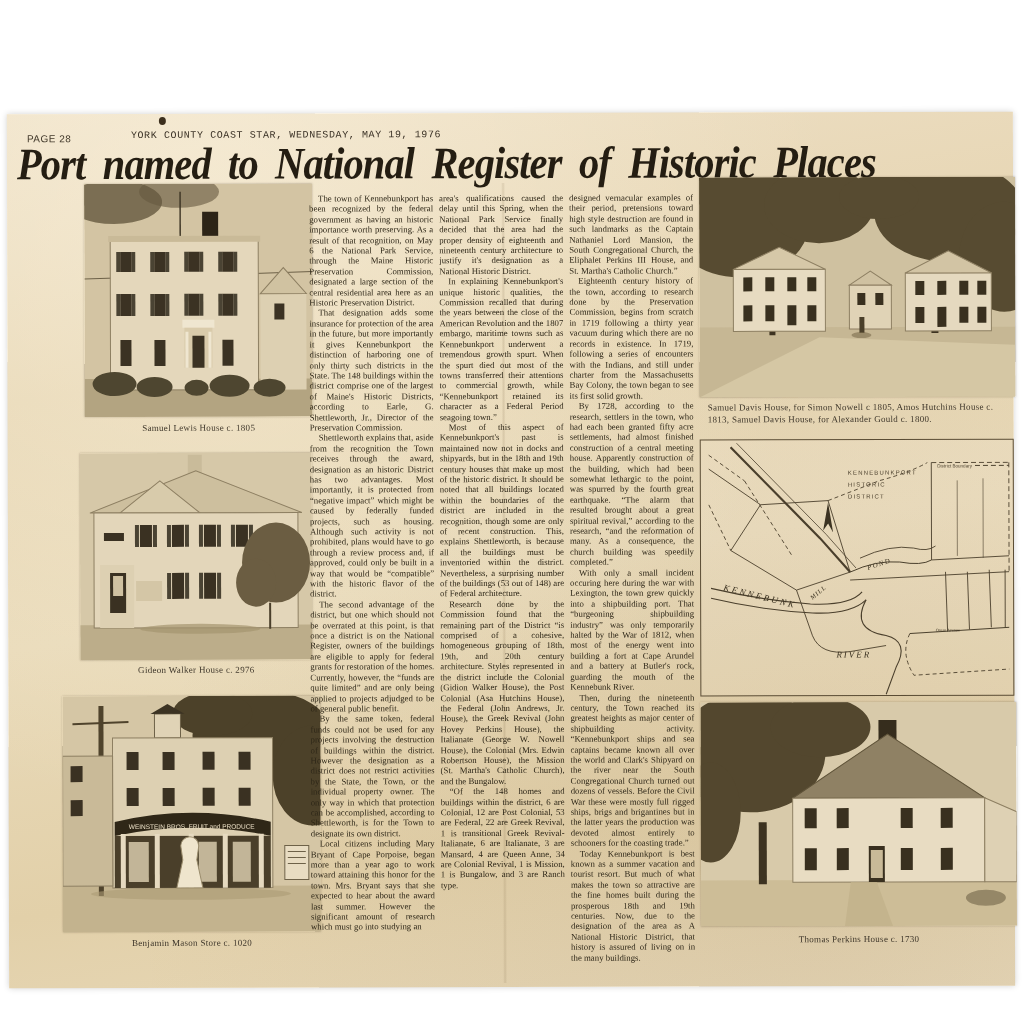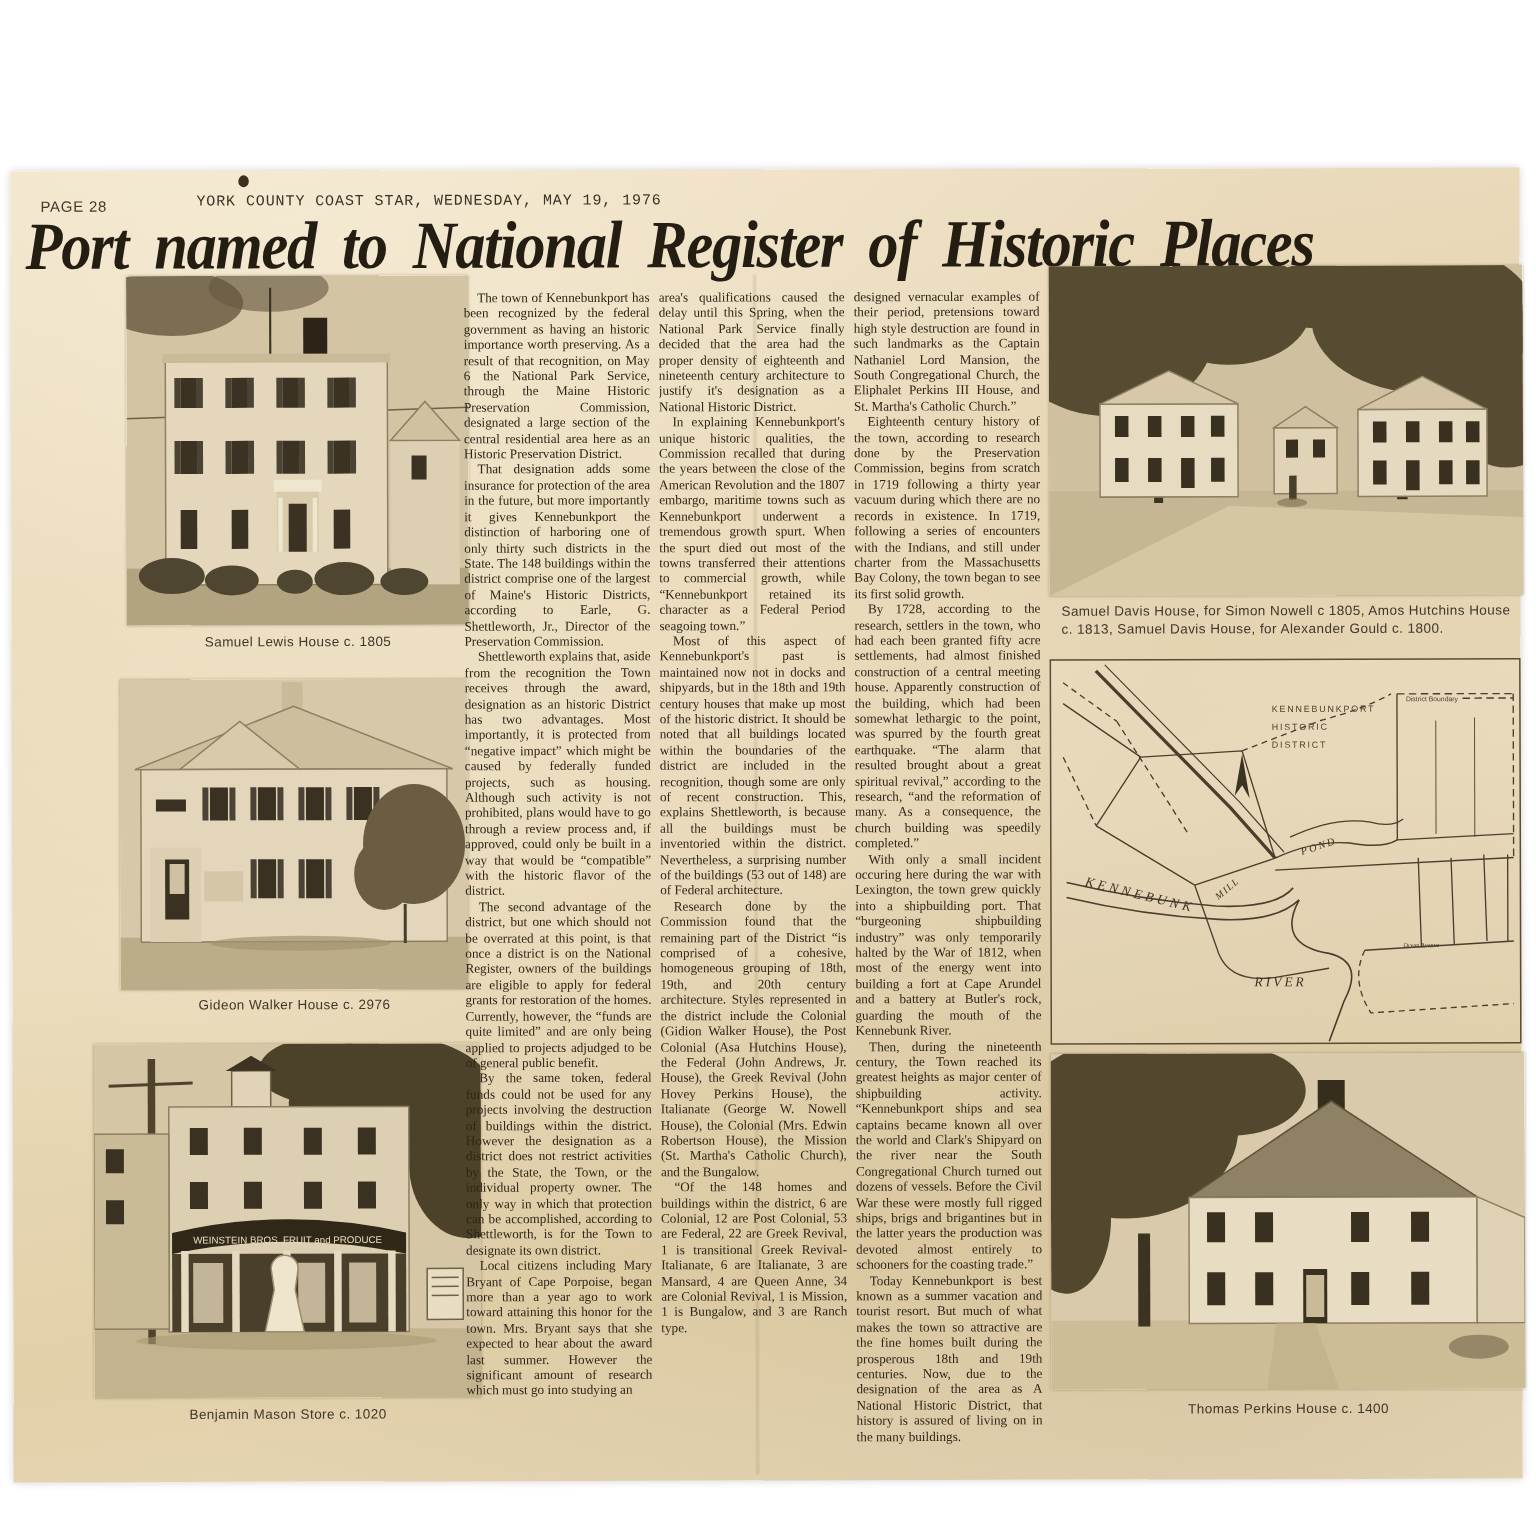--- a/index.html
+++ b/index.html
@@ -20,21 +20,21 @@
   .pagenum{position:absolute;left:20px;top:19px;font-family:"Liberation Sans",sans-serif;font-size:10px;color:#41382a;letter-spacing:.5px;}
   .masthead{position:absolute;left:124px;top:16px;font-family:Liberation Mono, monospace;font-size:10px;color:#3b3226;letter-spacing:.6px;}
   .headline{
     position:absolute;left:10px;top:24px;width:1060px;white-space:nowrap;
     font-family:"Liberation Serif",serif;font-weight:bold;font-style:italic;
     font-size:45px;color:#241d12;word-spacing:9px;letter-spacing:-1px;
     transform:scale(0.9,1);transform-origin:left top;
   }
   .photo{position:absolute;overflow:hidden;box-shadow:0 0 2px rgba(60,45,25,.35);}
   .photo svg{display:block;width:100%;height:100%;}
-  .caption{position:absolute;font-family:Liberation Sans, sans-serif;font-size:9px;color:#3f372b;letter-spacing:.3px;}
+  .caption{position:absolute;font-family:Liberation Serif, serif;font-size:9px;color:#3f372b;letter-spacing:.3px;}
   .cap-center{text-align:center;}
   .col{position:absolute;top:80px;width:124px;height:792px;overflow:hidden;color:#2e2718;
        font-size:8.8px;line-height:10.4px;text-align:justify;}
   .col p{margin:0;text-indent:9px;}
   .mapbox{position:absolute;left:692px;top:327px;width:314px;height:257px;border:1px solid #5a4c34;background:rgba(255,250,235,.12);}
   .mapbox svg{display:block;width:100%;height:100%;}
   .maplabel{font-family:"Liberation Sans",sans-serif;}
 </style>
 </head>
 <body>
@@ -346,15 +346,15 @@
             <rect x="240" y="146" width="12" height="22"></rect>
           <rect x="168" y="144" width="16" height="36"></rect>
         </g>
         <rect x="170" y="148" width="12" height="28" fill="#c9ba98"></rect>
         <polygon points="284,96 316,110 316,180 284,180" fill="#ded1b4" stroke="#8d7f62"></polygon>
         <ellipse cx="160" cy="186" rx="110" ry="6" fill="#b1a episodio" opacity="0"></ellipse>
         <path d="M150 180 L144 224 L192 224 L176 180 Z" fill="#c2b28b" opacity=".8"></path>
         <ellipse cx="285" cy="196" rx="20" ry="8" fill="#5d5138" opacity=".5"></ellipse>
       </svg>
     </div>
-    <div class="caption cap-center" style="left:692px;top:822px;width:316px;">Thomas Perkins House c. 1400</div>
+    <div class="caption cap-center" style="left:692px;top:822px;width:316px;">Thomas Perkins House c. 1730</div>
   </div>
 </div>
 
 </body></html>

